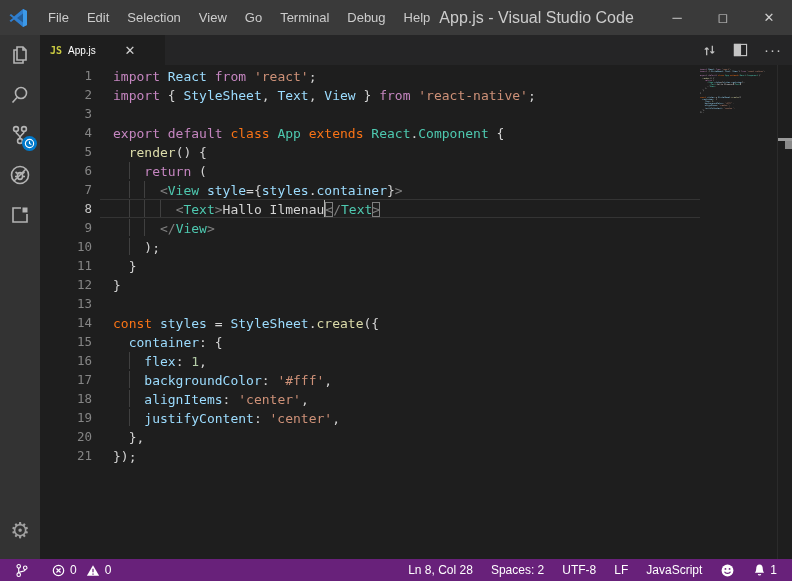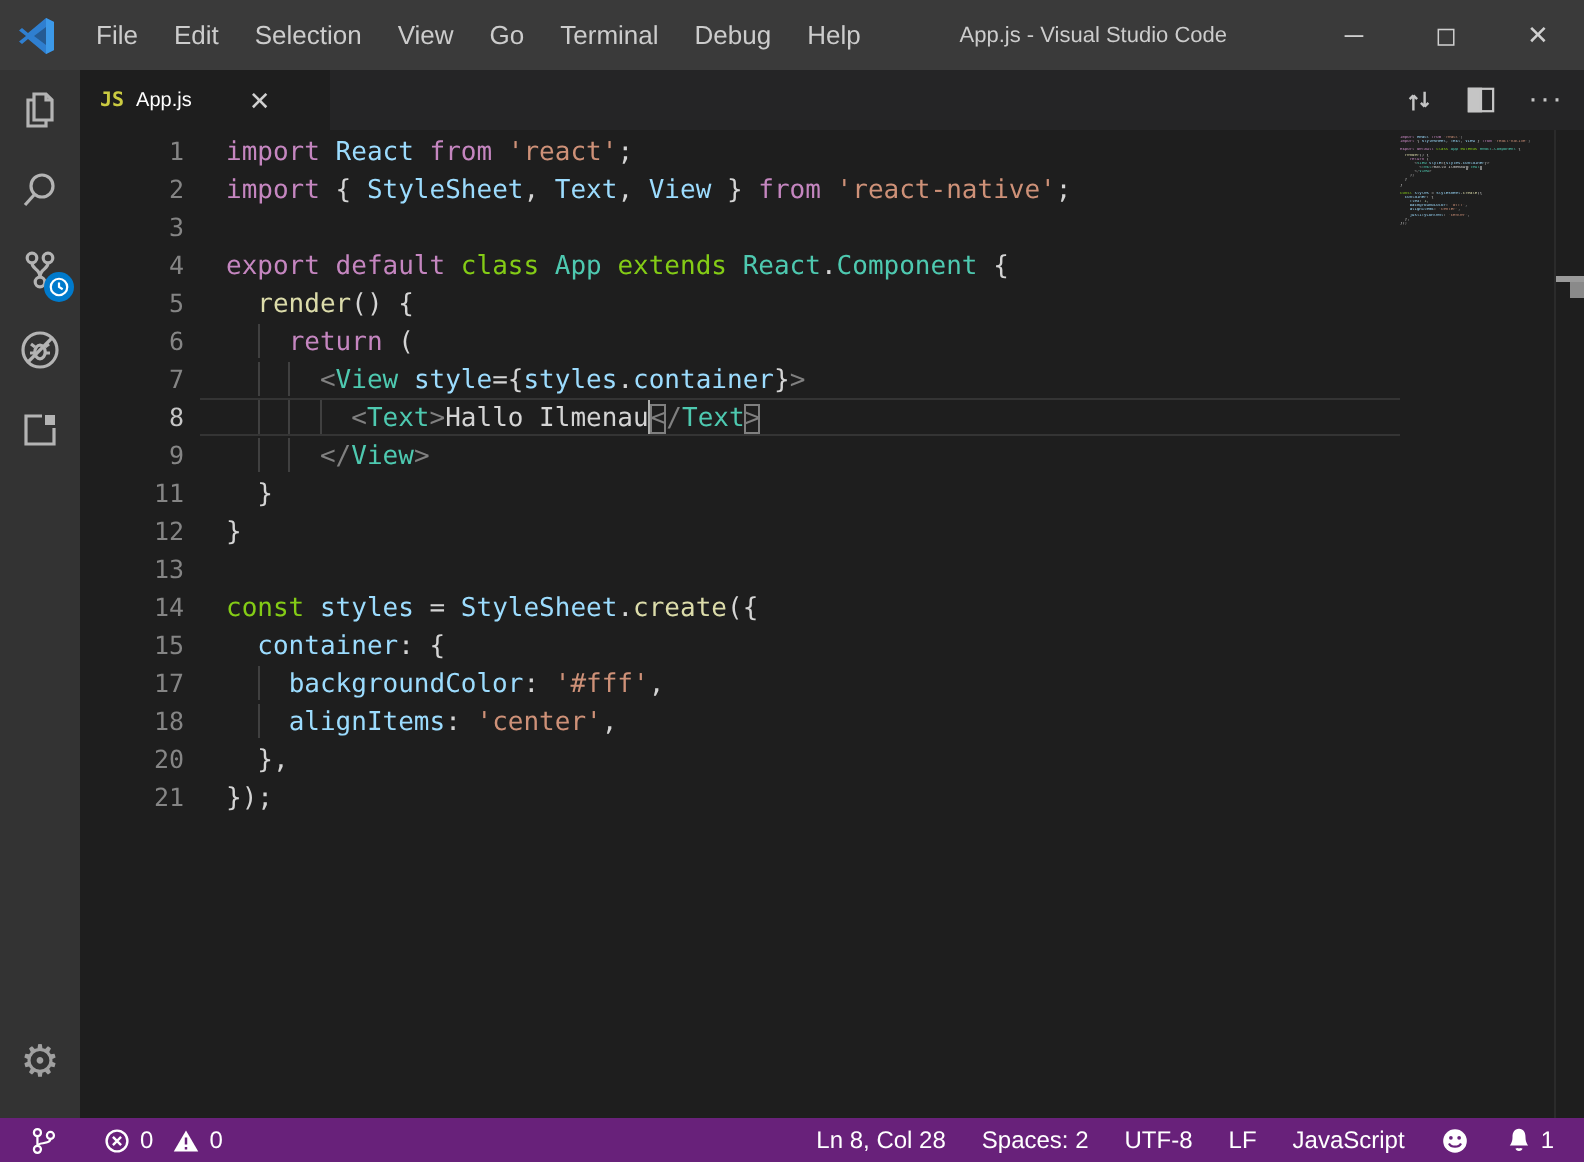--- a/index.html
+++ b/index.html
@@ -6,21 +6,21 @@
   html,body { width:792px; height:581px; overflow:hidden; background:#1E1E1E;
               font-family:"Liberation Sans", sans-serif; }
   #window { position:relative; width:792px; height:581px; display:flex; flex-direction:column; }
 
   
   .titlebar { height:35px; background:#3A3A3A; display:flex; align-items:center;
               color:#CCCCCC; font-size:13px; flex:none; }
   .vscode-logo { width:20px; height:20px; margin:0 10px 0 9px; flex:none; }
   .menubar { display:flex; align-items:center; height:100%; }
   .menu-item { padding:0 9px; height:100%; display:flex; align-items:center; cursor:default; }
-  .title-center { flex:1; text-align:center; color:#CCCCCC; font-size:11px;
+  .title-center { flex:1; color:#CCCCCC; font-size:16px;
                   white-space:nowrap; overflow:hidden; }
   .win-controls { display:flex; height:100%; flex:none; }
   .win-btn { width:46px; height:100%; display:flex; align-items:center; justify-content:center;
              color:#CFCFCF; font-size:13px; }
 
   
   .main { flex:1; display:flex; min-height:0; }
   .activitybar { width:40px; background:#333333; display:flex; flex-direction:column;
                  align-items:center; flex:none; position:relative; }
   .ab-icon { width:40px; height:40px; display:flex; align-items:center; justify-content:center;
@@ -49,21 +49,21 @@
                  font-family:"DejaVu Sans Mono", monospace; font-size:13px; }
   #code-lines { position:absolute; top:1px; left:0; right:92px; }
   .line { display:flex; height:19px; line-height:19px; white-space:pre; }
   .gutter { width:52px; text-align:right; color:#858585; font-size:12.5px; flex:none; }
   .gutter.active { color:#C6C6C6; }
   .line-content { margin-left:8px; padding-left:13px; width:600px; position:relative;
                   border-top:1px solid transparent; border-bottom:1px solid transparent; }
   .line-content.current { border-color:#343434; }
   .guide { position:absolute; top:0; bottom:0; width:1px; background:#404040; }
   .tk-kw   { color:#C586C0; }
-  .tk-kw2  { color:#84cc16; }
+  .tk-kw2  { color:#f97316; }
   .tk-type { color:#4EC9B0; }
   .tk-var  { color:#9CDCFE; }
   .tk-fn   { color:#DCDCAA; }
   .tk-str  { color:#CE9178; }
   .tk-num  { color:#B5CEA8; }
   .tk-p    { color:#D4D4D4; }
   .tk-ang  { color:#808080; }
   .tk-txt  { color:#D4D4D4; }
   .tk-bm   { color:#808080; box-shadow:inset 0 0 0 1px #7F7F7F; }
   .tk-cursor { display:inline-block; width:0; border-left:1.5px solid #AEAFAD;
@@ -192,27 +192,30 @@
         <div id="code-lines">
             <div class="line"><span class="gutter">1</span><span class="line-content"><span class="tk-kw">import</span><span class="tk-p"> </span><span class="tk-var">React</span><span class="tk-p"> </span><span class="tk-kw">from</span><span class="tk-p"> </span><span class="tk-str">'react'</span><span class="tk-p">;</span></span></div>
             <div class="line"><span class="gutter">2</span><span class="line-content"><span class="tk-kw">import</span><span class="tk-p"> { </span><span class="tk-var">StyleSheet</span><span class="tk-p">, </span><span class="tk-var">Text</span><span class="tk-p">, </span><span class="tk-var">View</span><span class="tk-p"> } </span><span class="tk-kw">from</span><span class="tk-p"> </span><span class="tk-str">'react-native'</span><span class="tk-p">;</span></span></div>
             <div class="line"><span class="gutter">3</span><span class="line-content"></span></div>
             <div class="line"><span class="gutter">4</span><span class="line-content"><span class="tk-kw">export</span><span class="tk-p"> </span><span class="tk-kw">default</span><span class="tk-p"> </span><span class="tk-kw2">class</span><span class="tk-p"> </span><span class="tk-type">App</span><span class="tk-p"> </span><span class="tk-kw2">extends</span><span class="tk-p"> </span><span class="tk-type">React</span><span class="tk-p">.</span><span class="tk-type">Component</span><span class="tk-p"> {</span></span></div>
             <div class="line"><span class="gutter">5</span><span class="line-content"><span class="tk-p">  </span><span class="tk-fn">render</span><span class="tk-p">() {</span></span></div>
             <div class="line"><span class="gutter">6</span><span class="line-content"><span class="guide" style="left: 28.64px;"></span><span class="tk-p">    </span><span class="tk-kw">return</span><span class="tk-p"> (</span></span></div>
             <div class="line"><span class="gutter">7</span><span class="line-content"><span class="guide" style="left: 28.64px;"></span><span class="guide" style="left: 44.28px;"></span><span class="tk-p">      </span><span class="tk-ang">&lt;</span><span class="tk-type">View</span><span class="tk-p"> </span><span class="tk-var">style</span><span class="tk-p">=</span><span class="tk-p">{</span><span class="tk-var">styles</span><span class="tk-p">.</span><span class="tk-var">container</span><span class="tk-p">}</span><span class="tk-ang">&gt;</span></span></div>
             <div class="line"><span class="gutter active">8</span><span class="line-content current"><span class="guide" style="left: 28.64px;"></span><span class="guide" style="left: 44.28px;"></span><span class="guide" style="left: 59.92px;"></span><span class="tk-p">        </span><span class="tk-ang">&lt;</span><span class="tk-type">Text</span><span class="tk-ang">&gt;</span><span class="tk-txt">Hallo Ilmenau</span><span class="tk-cursor"></span><span class="tk-bm">&lt;</span><span class="tk-ang">/</span><span class="tk-type">Text</span><span class="tk-bm">&gt;</span></span></div>
             <div class="line"><span class="gutter">9</span><span class="line-content"><span class="guide" style="left: 28.64px;"></span><span class="guide" style="left: 44.28px;"></span><span class="tk-p">      </span><span class="tk-ang">&lt;/</span><span class="tk-type">View</span><span class="tk-ang">&gt;</span></span></div>
+            <div class="line"><span class="gutter">10</span><span class="line-content"><span class="guide" style="left: 28.64px;"></span><span class="tk-p">    );</span></span></div>
             <div class="line"><span class="gutter">11</span><span class="line-content"><span class="tk-p">  }</span></span></div>
             <div class="line"><span class="gutter">12</span><span class="line-content"><span class="tk-p">}</span></span></div>
             <div class="line"><span class="gutter">13</span><span class="line-content"></span></div>
             <div class="line"><span class="gutter">14</span><span class="line-content"><span class="tk-kw2">const</span><span class="tk-p"> </span><span class="tk-var">styles</span><span class="tk-p"> = </span><span class="tk-var">StyleSheet</span><span class="tk-p">.</span><span class="tk-fn">create</span><span class="tk-p">({</span></span></div>
             <div class="line"><span class="gutter">15</span><span class="line-content"><span class="tk-p">  </span><span class="tk-var">container</span><span class="tk-p">: {</span></span></div>
+            <div class="line"><span class="gutter">16</span><span class="line-content"><span class="guide" style="left: 28.64px;"></span><span class="tk-p">    </span><span class="tk-var">flex</span><span class="tk-p">: </span><span class="tk-num">1</span><span class="tk-p">,</span></span></div>
             <div class="line"><span class="gutter">17</span><span class="line-content"><span class="guide" style="left: 28.64px;"></span><span class="tk-p">    </span><span class="tk-var">backgroundColor</span><span class="tk-p">: </span><span class="tk-str">'#fff'</span><span class="tk-p">,</span></span></div>
             <div class="line"><span class="gutter">18</span><span class="line-content"><span class="guide" style="left: 28.64px;"></span><span class="tk-p">    </span><span class="tk-var">alignItems</span><span class="tk-p">: </span><span class="tk-str">'center'</span><span class="tk-p">,</span></span></div>
+            <div class="line"><span class="gutter">19</span><span class="line-content"><span class="guide" style="left: 28.64px;"></span><span class="tk-p">    </span><span class="tk-var">justifyContent</span><span class="tk-p">: </span><span class="tk-str">'center'</span><span class="tk-p">,</span></span></div>
             <div class="line"><span class="gutter">20</span><span class="line-content"><span class="tk-p">  },</span></span></div>
             <div class="line"><span class="gutter">21</span><span class="line-content"><span class="tk-p">});</span></span></div>
           </div>
         <div id="minimap">
             <div class="mline"><span class="tk-kw">import</span><span class="tk-p"> </span><span class="tk-var">React</span><span class="tk-p"> </span><span class="tk-kw">from</span><span class="tk-p"> </span><span class="tk-str">'react'</span><span class="tk-p">;</span></div>
             <div class="mline"><span class="tk-kw">import</span><span class="tk-p"> { </span><span class="tk-var">StyleSheet</span><span class="tk-p">, </span><span class="tk-var">Text</span><span class="tk-p">, </span><span class="tk-var">View</span><span class="tk-p"> } </span><span class="tk-kw">from</span><span class="tk-p"> </span><span class="tk-str">'react-native'</span><span class="tk-p">;</span></div>
             <div class="mline"></div>
             <div class="mline"><span class="tk-kw">export</span><span class="tk-p"> </span><span class="tk-kw">default</span><span class="tk-p"> </span><span class="tk-kw2">class</span><span class="tk-p"> </span><span class="tk-type">App</span><span class="tk-p"> </span><span class="tk-kw2">extends</span><span class="tk-p"> </span><span class="tk-type">React</span><span class="tk-p">.</span><span class="tk-type">Component</span><span class="tk-p"> {</span></div>
             <div class="mline"><span class="tk-p">  </span><span class="tk-fn">render</span><span class="tk-p">() {</span></div>
             <div class="mline"><span class="tk-p">    </span><span class="tk-kw">return</span><span class="tk-p"> (</span></div>

